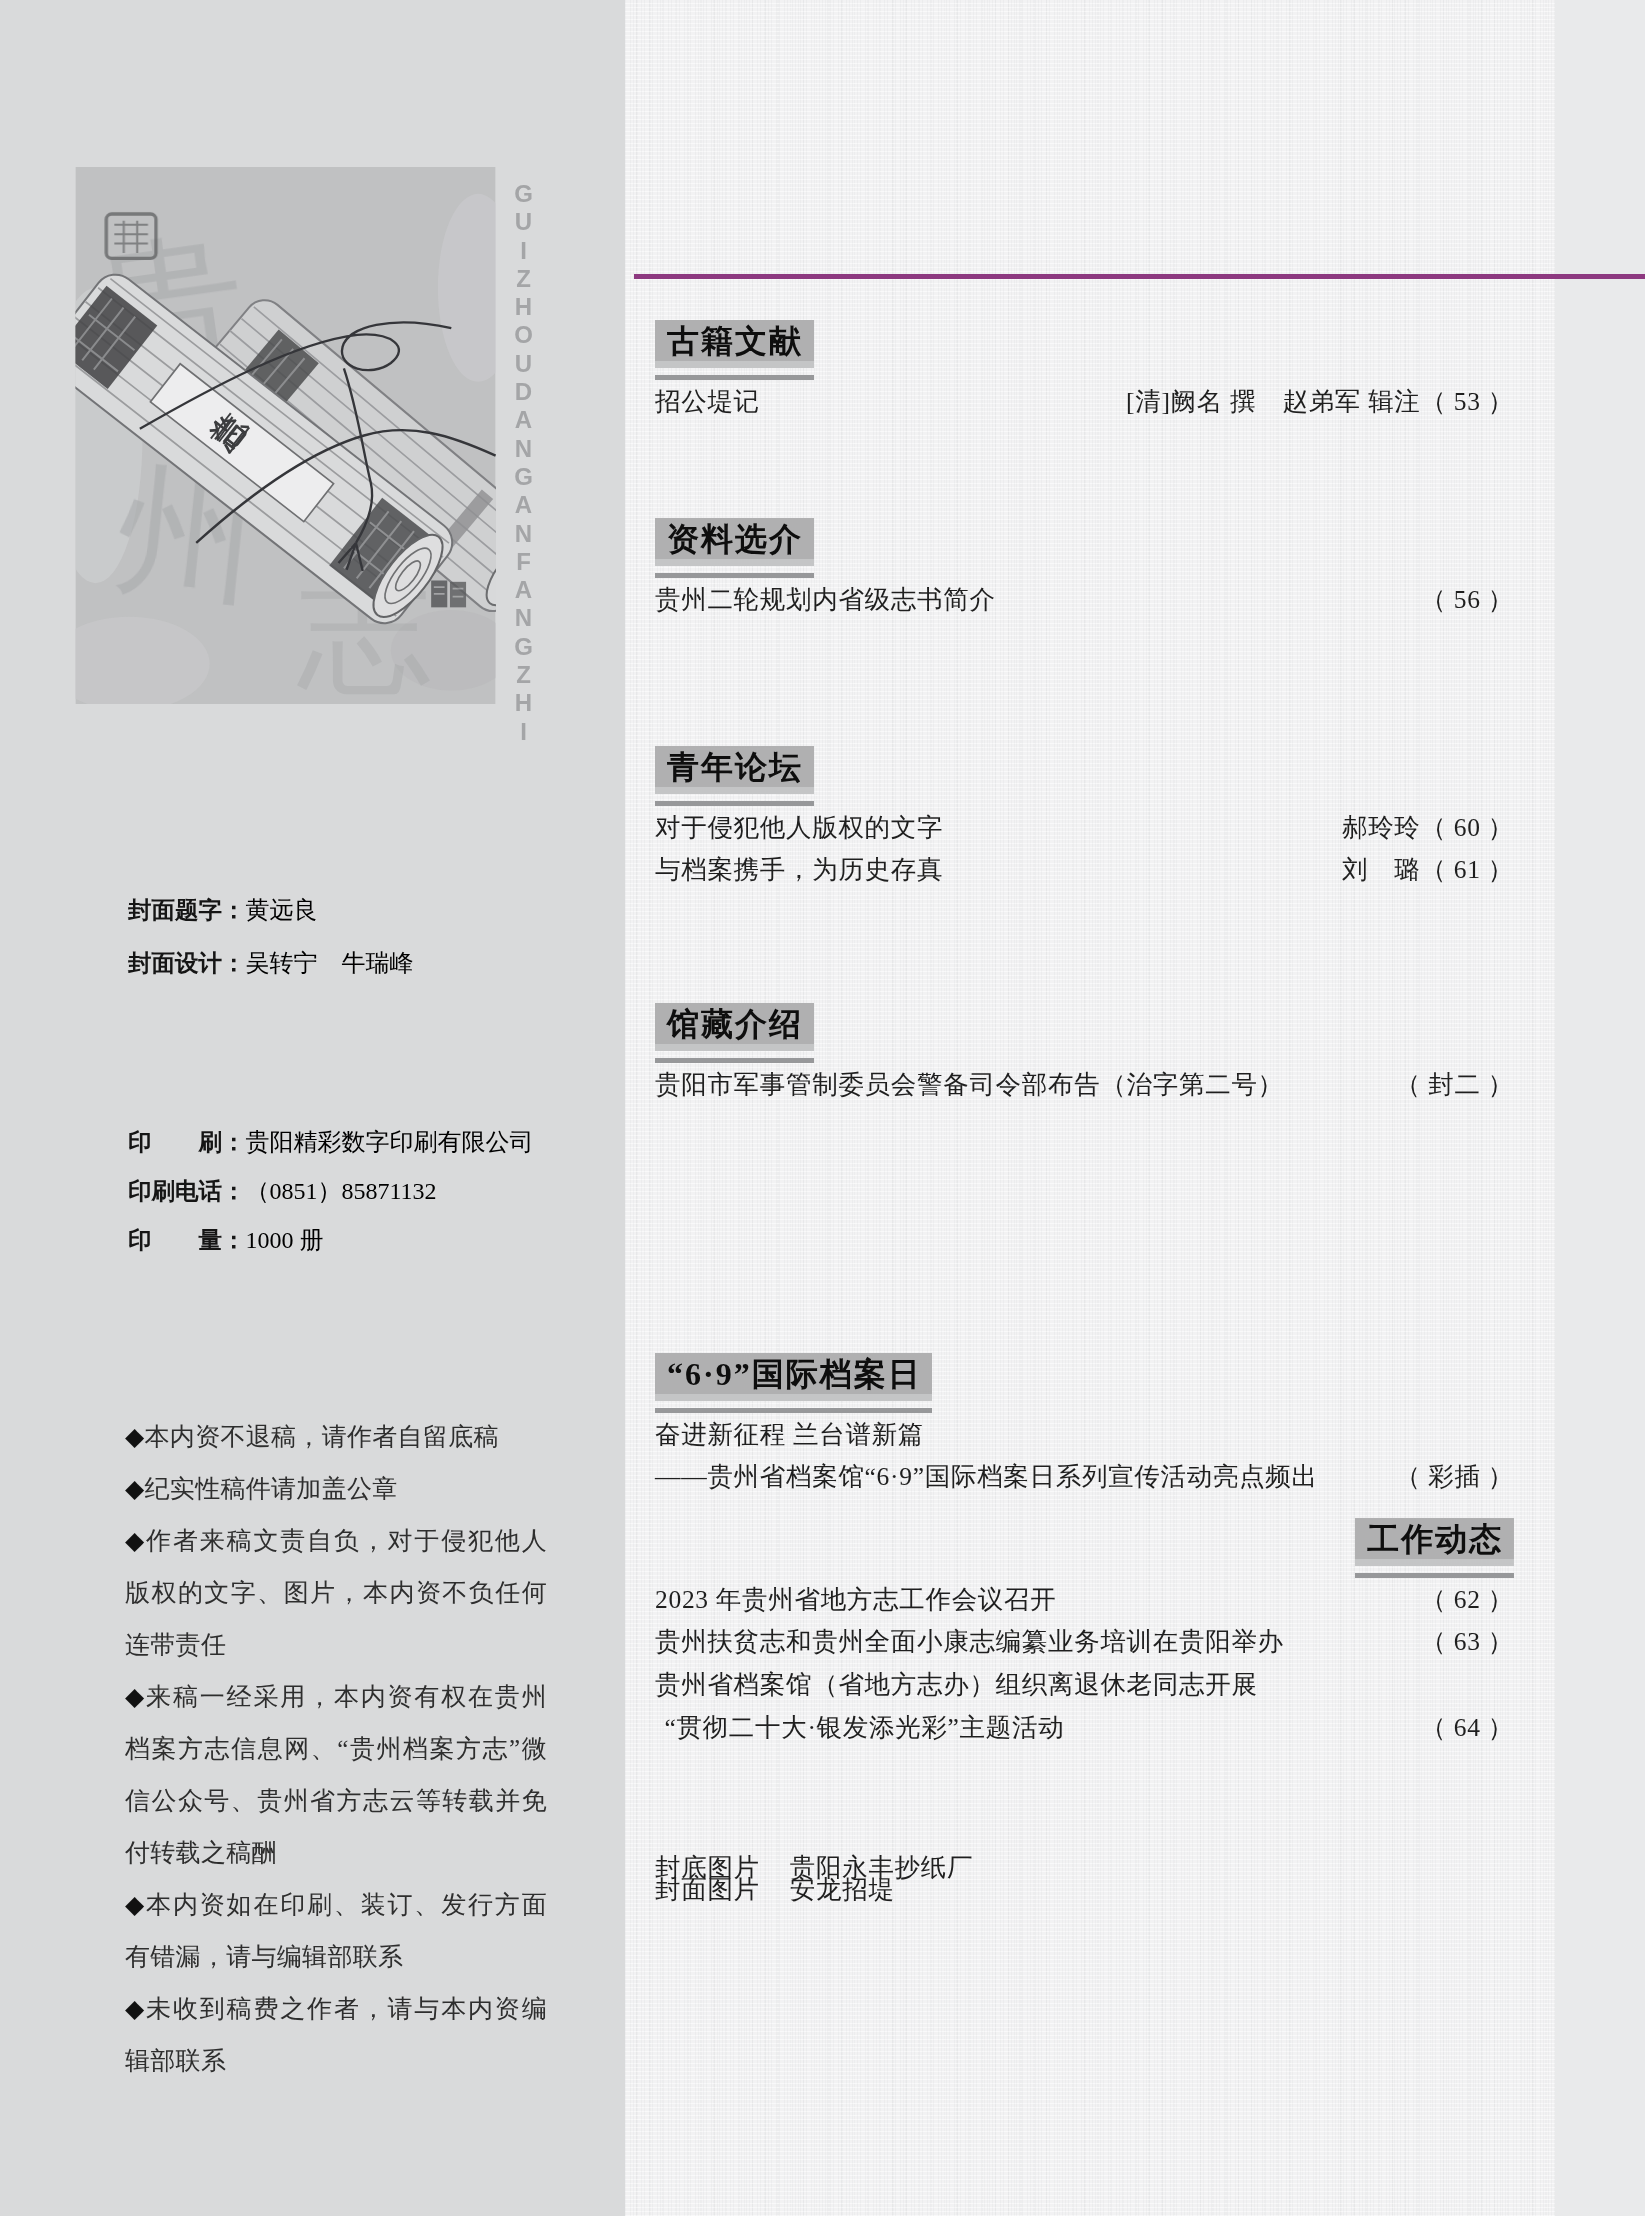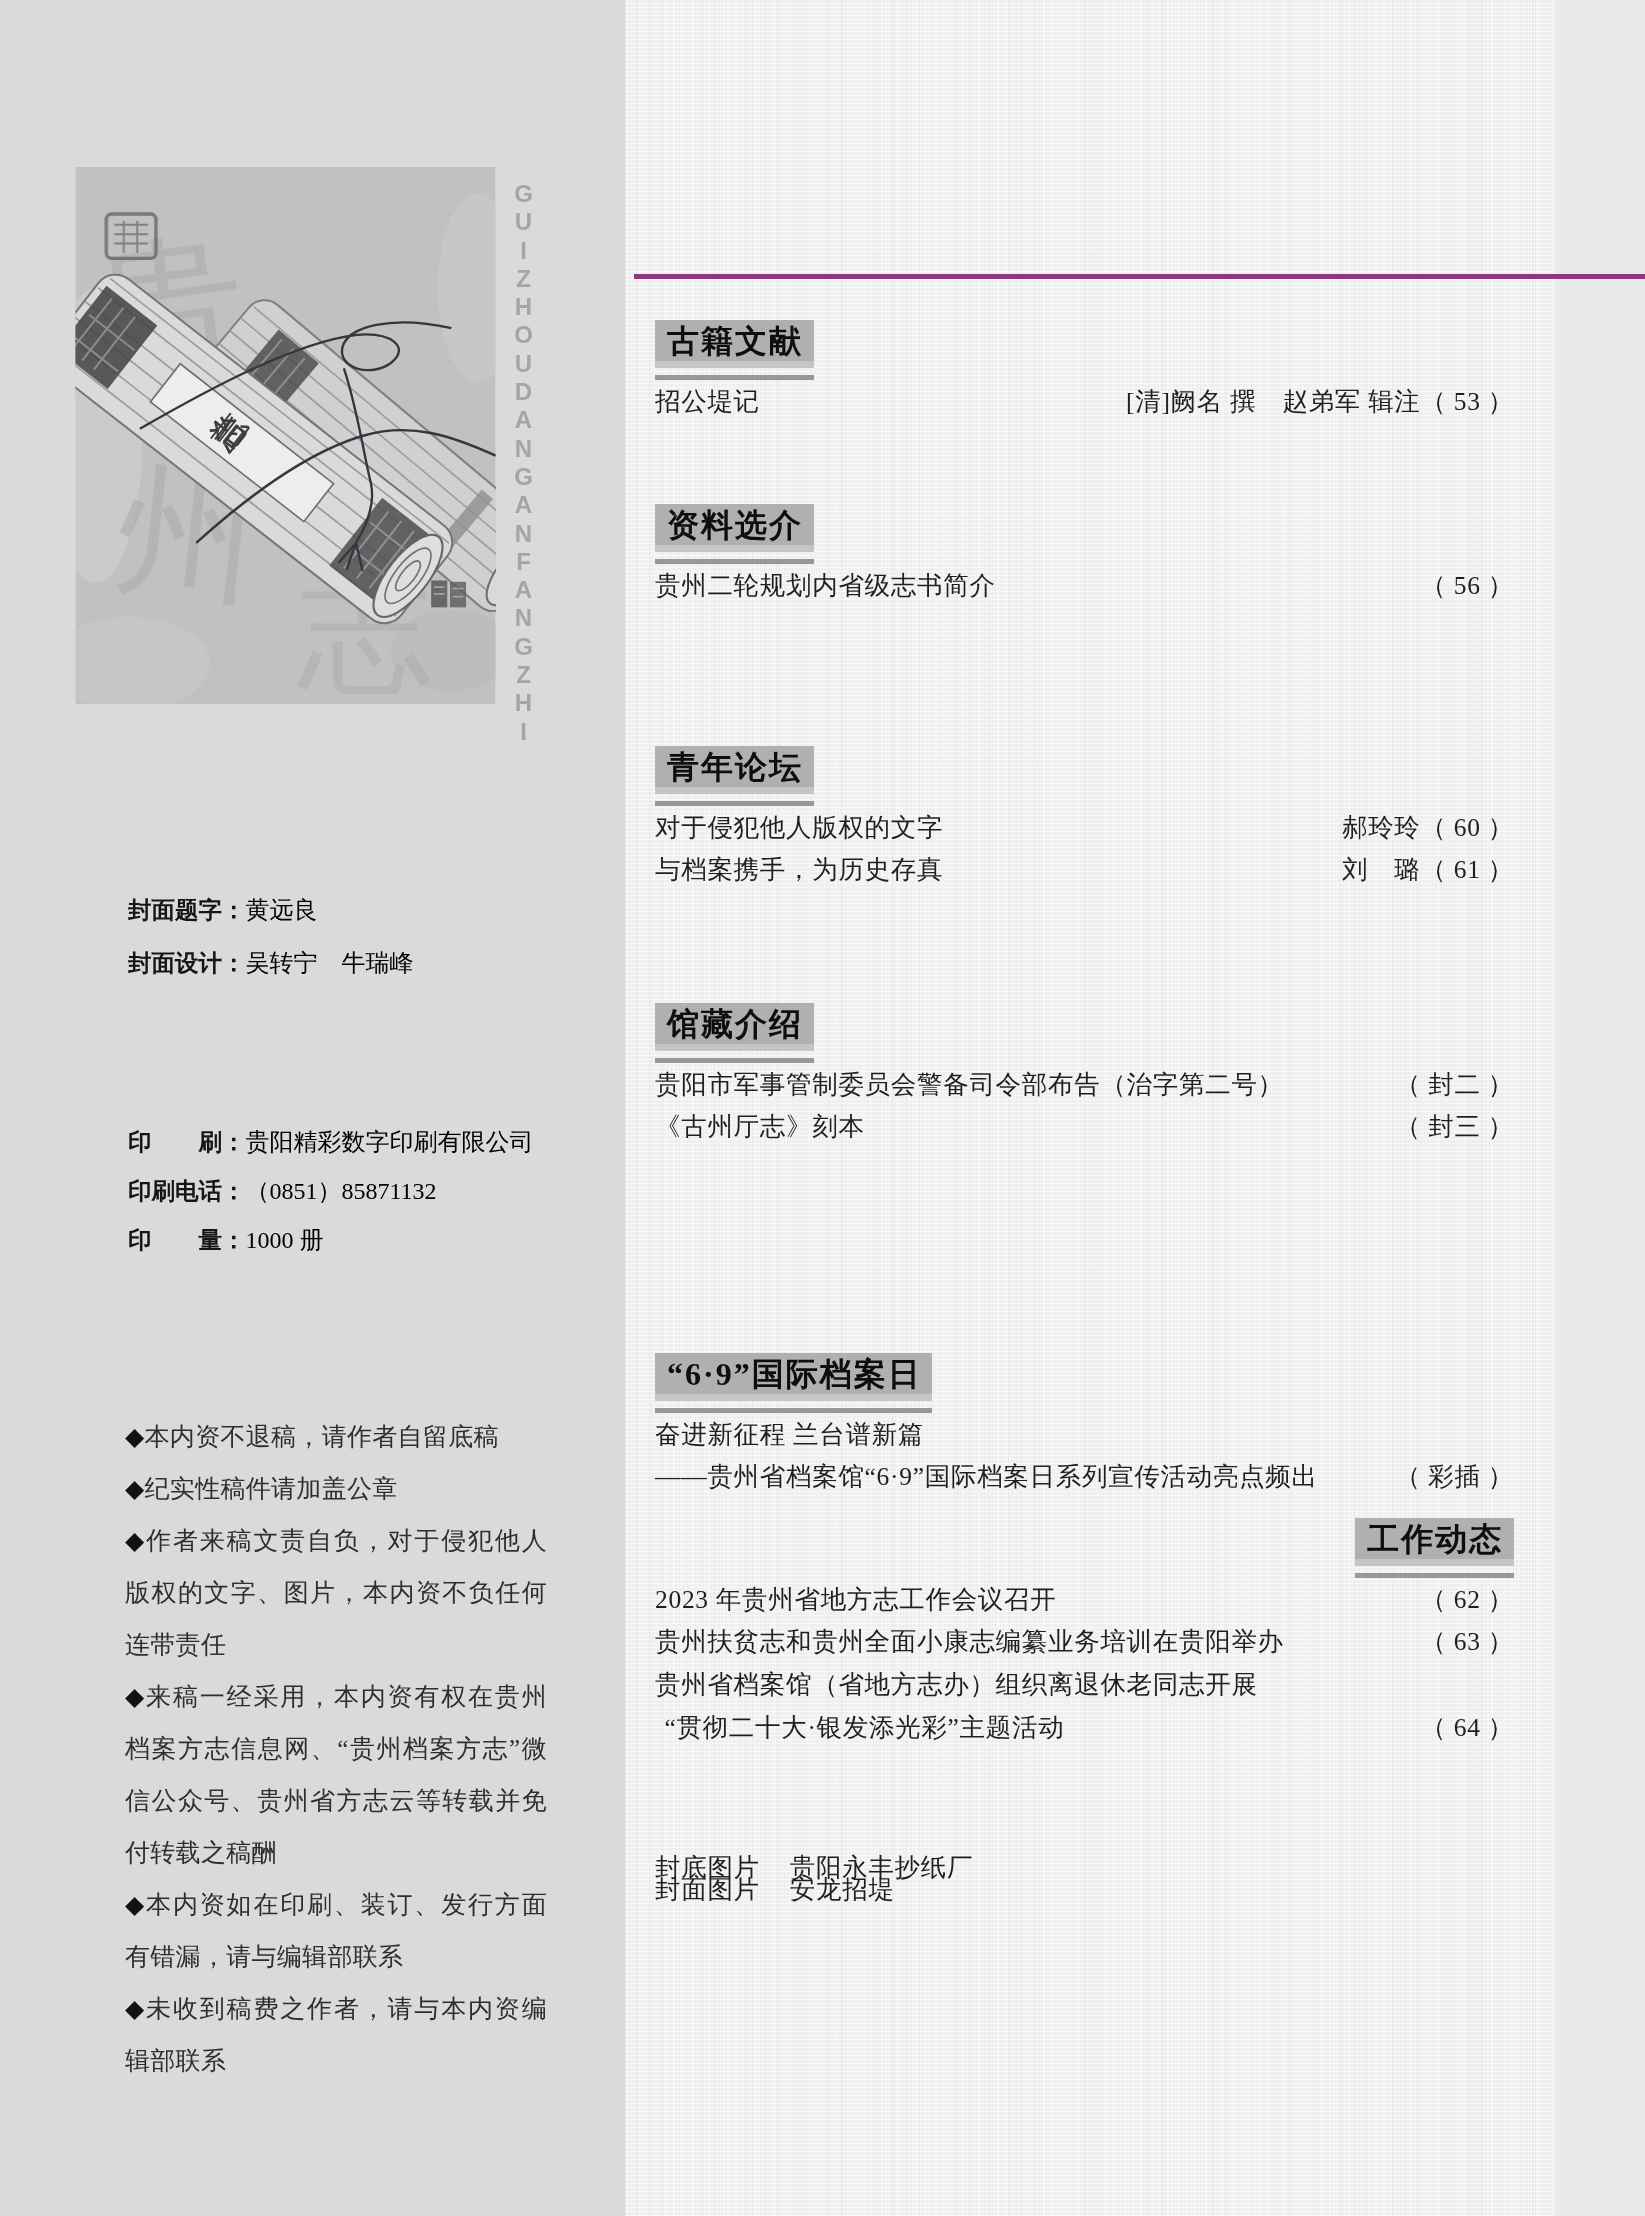--- a/index.html
+++ b/index.html
@@ -47,21 +47,21 @@
     background-image:
       repeating-linear-gradient(90deg, rgba(120,125,130,.05) 0 0.7px, transparent 0.7px 2.7px),
       repeating-linear-gradient(0deg, rgba(255,255,255,.55) 0 1.3px, transparent 1.3px 4px),
       repeating-linear-gradient(90deg, transparent 0 11.4px, rgba(140,145,150,.05) 11.4px 12.8px);
   }
   .top-rule{
     position:absolute;left:9.4px;top:274px;width:1011px;height:5.4px;
     background:#8d3980;
   }
   .sec{position:absolute;left:30px;width:859px;}
-  .sec1{top:320px;} .sec2{top:504px;} .sec3{top:746px;}
+  .sec1{top:320px;} .sec2{top:518px;} .sec3{top:746px;}
   .sec4{top:1003px;} .sec5{top:1309px;margin-top:44px;} .sec6{top:1518px;text-align:right;}
   .sec-head{display:inline-block;}
   .sec-title{
     background:#b0b0b1;color:#0e0e0e;
     font-size:32px;font-weight:bold;letter-spacing:2px;
     line-height:40px;padding:0.7px 10.7px 0.7px 12px;
     white-space:nowrap;
   }
   .sec-strip{height:6.7px;background:#c4c5c6;}
   .sec-rule{height:4.7px;background:#97989a;margin-top:7.4px;}
@@ -200,24 +200,20 @@
           <div class="entry">
             <span class="e-title">与档案携手，为历史存真</span>
             <span class="e-right"><span class="e-author">刘　璐</span><span class="e-page">（ 61 ）</span></span>
           </div>
         </div></section>
       <section class="sec sec4"><div class="sec-head"><div class="sec-title">馆藏介绍</div><div class="sec-strip"></div><div class="sec-rule"></div></div><div class="entries">
           <div class="entry">
             <span class="e-title">贵阳市军事管制委员会警备司令部布告（治字第二号）</span>
             <span class="e-right"><span class="e-page">（ 封二 ）</span></span>
           </div>
-          <div class="entry">
-            <span class="e-title">《古州厅志》刻本</span>
-            <span class="e-right"><span class="e-page">（ 封三 ）</span></span>
-          </div>
         </div></section>
       <section class="sec sec5"><div class="sec-head"><div class="sec-title">“6·9”国际档案日</div><div class="sec-strip"></div><div class="sec-rule"></div></div><div class="entries">
           <div class="entry">
             <span class="e-title">奋进新征程 兰台谱新篇</span>
             <span class="e-right"></span>
           </div>
           <div class="entry">
             <span class="e-title">——贵州省档案馆“6·9”国际档案日系列宣传活动亮点频出</span>
             <span class="e-right"><span class="e-page">（ 彩插 ）</span></span>
           </div>

